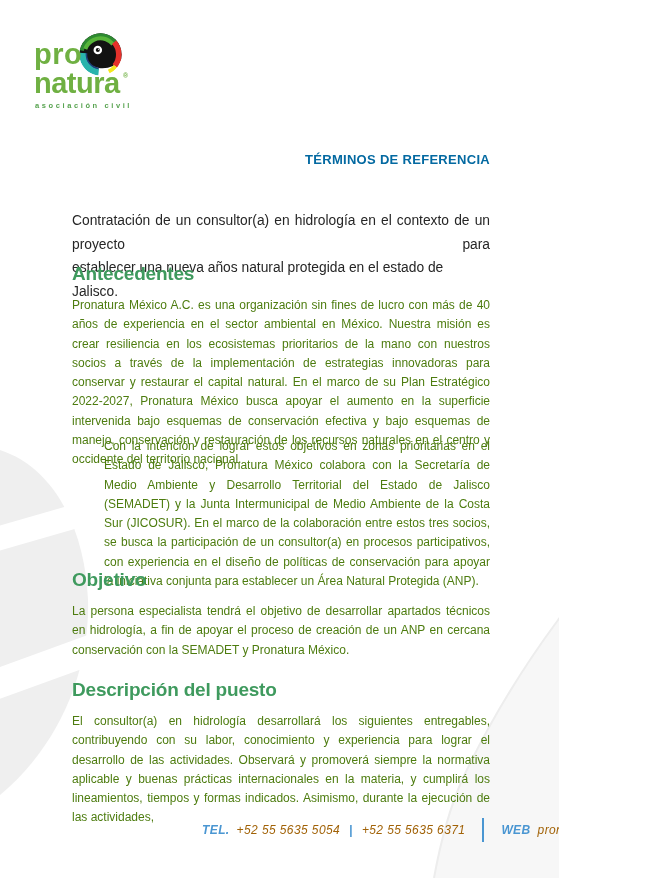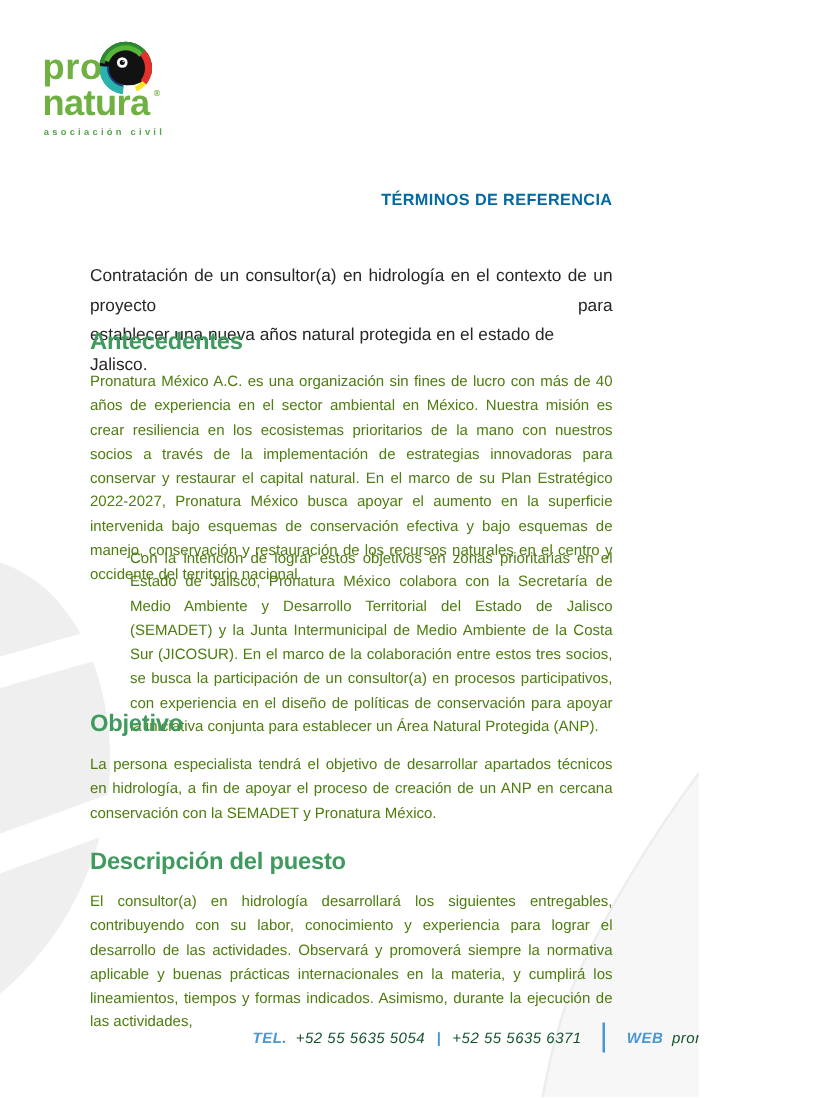--- a/index.html
+++ b/index.html
@@ -55,21 +55,21 @@
   .p-objetivo { top: 602px; }
   .h-descripcion { top: 677px; }
   .p-descripcion { top: 712px; }
   
   .footer {
     position: absolute; left: 0; right: 0; top: 818px; z-index: 2;
     display: flex; align-items: center; justify-content: flex-start;
     padding-left: 202px; font-size: 12px; letter-spacing: 0.4px; white-space: nowrap; font-style: italic;
   }
   .footer .blue { color: #4a96d2; font-weight: 700; }
-  .footer .val { color: #14532d; }
+  .footer .val { color: #a16207; }
   .footer .gap-s { margin-left: 7px; }
   .footer .gap-m { margin-left: 9px; }
   .footer-divider {
     width: 2px; height: 24px; background: #4a96d2; margin: 0 17px; flex: none;
   }
 </style>
 </head>
 <body>
 
 <div class="page">

